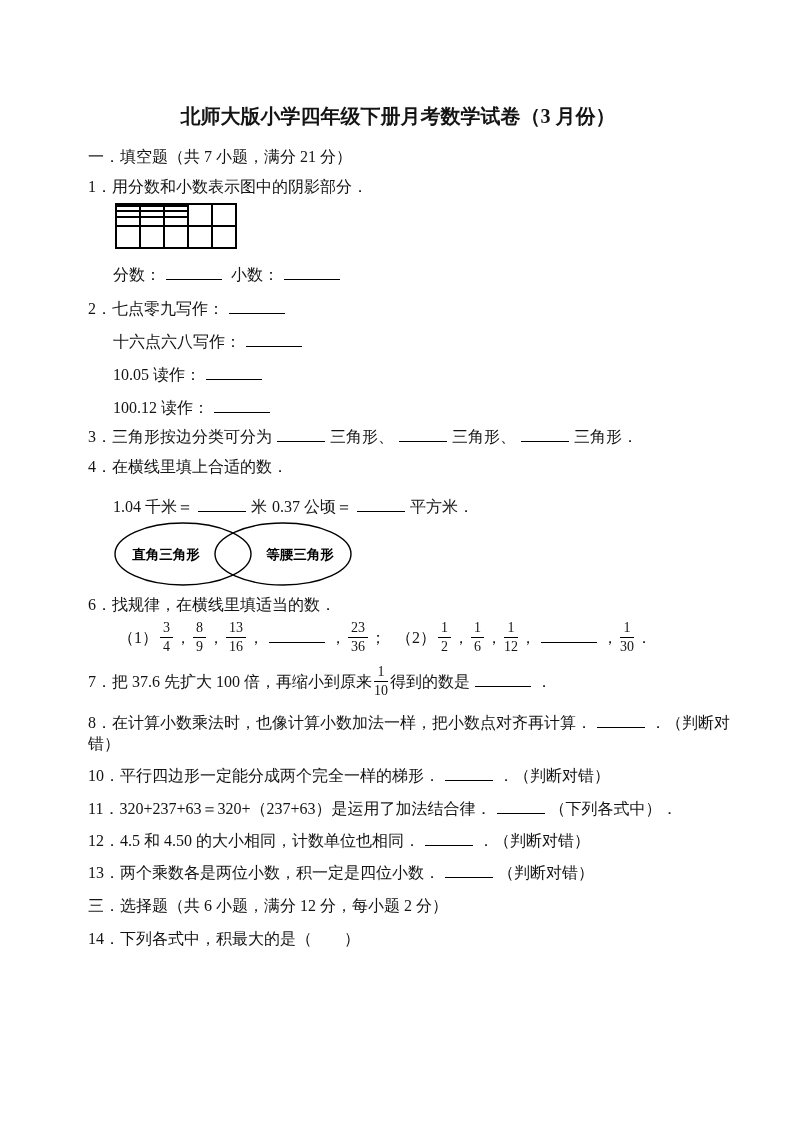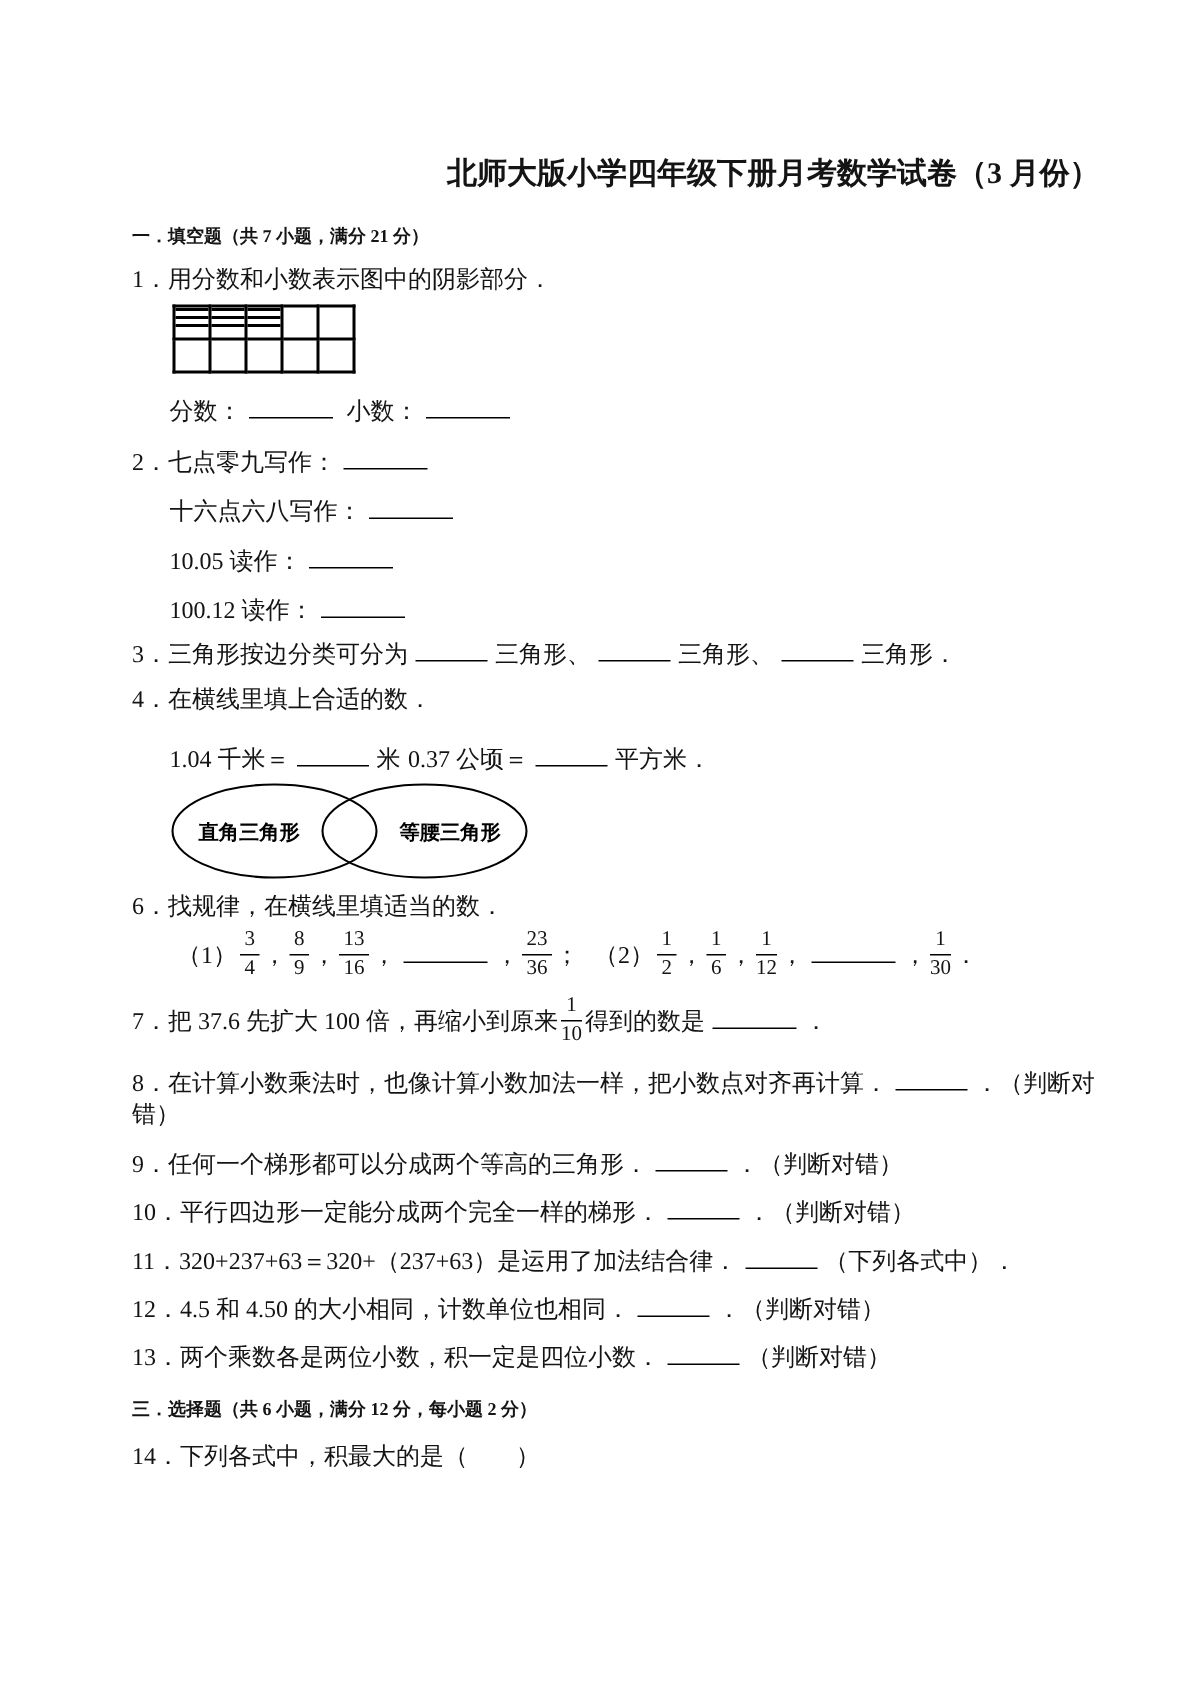--- a/index.html
+++ b/index.html
@@ -8,24 +8,24 @@
     width:793px;height:1122px;
     box-sizing:border-box;
     padding:103px 60px 0 88px;
     background:#fff;
     color:#141414;
     font-family:"Liberation Serif","DejaVu Serif",serif;
     font-size:16px;
     overflow:hidden;
   }
   .title{
-    font-size:20px;font-weight:bold;text-align:right;
+    font-size:20px;font-weight:bold;text-align:center;
     line-height:27px;margin:0 0 0 -25px;
   }
-  .sec{font-weight:bold;font-size:12px;line-height:22px;}
+  .sec{font-weight:normal;font-size:16px;line-height:22px;}
   .line{line-height:21px;}
   .indent1{margin-left:25px;}
   .blank{
     display:inline-block;width:48px;height:14px;
     border-bottom:1px solid #000;
     vertical-align:baseline;margin:0 5px;
   }
   .blank.wide{width:56px;}
   
   .shade-grid{border-collapse:collapse;margin:6px 0 0 27px;}
@@ -131,23 +131,20 @@
   </div>
 
   <div class="line frac-line" style="margin-top:4px">
     <span>7．把 37.6 先扩大 100 倍，再缩小到原来</span><span class="frac"><span class="n">1</span><span class="d">10</span></span><span>得到的数是</span><span class="blank wide"></span><span>．</span>
   </div>
 
 
   <div class="line" style="margin-top:10px">
     <span>8．在计算小数乘法时，也像计算小数加法一样，把小数点对齐再计算．</span><span class="blank"></span><span>．</span><span>（判断对错）</span>
   </div>
-  <div class="line" style="margin-top:12px">
-    <span>9．任何一个梯形都可以分成两个等高的三角形．</span><span class="blank"></span><span>．</span><span>（判断对错）</span>
-  </div>
   <div class="line" style="margin-top:11px">
     <span>10．平行四边形一定能分成两个完全一样的梯形．</span><span class="blank"></span><span>．</span><span>（判断对错）</span>
   </div>
   <div class="line" style="margin-top:12px">
     <span>11．320+237+63＝320+（237+63）是运用了加法结合律．</span><span class="blank"></span><span></span><span>（下列各式中）．</span>
   </div>
   <div class="line" style="margin-top:11px">
     <span>12．4.5 和 4.50 的大小相同，计数单位也相同．</span><span class="blank"></span><span>．</span><span>（判断对错）</span>
   </div>
   <div class="line" style="margin-top:11px">

